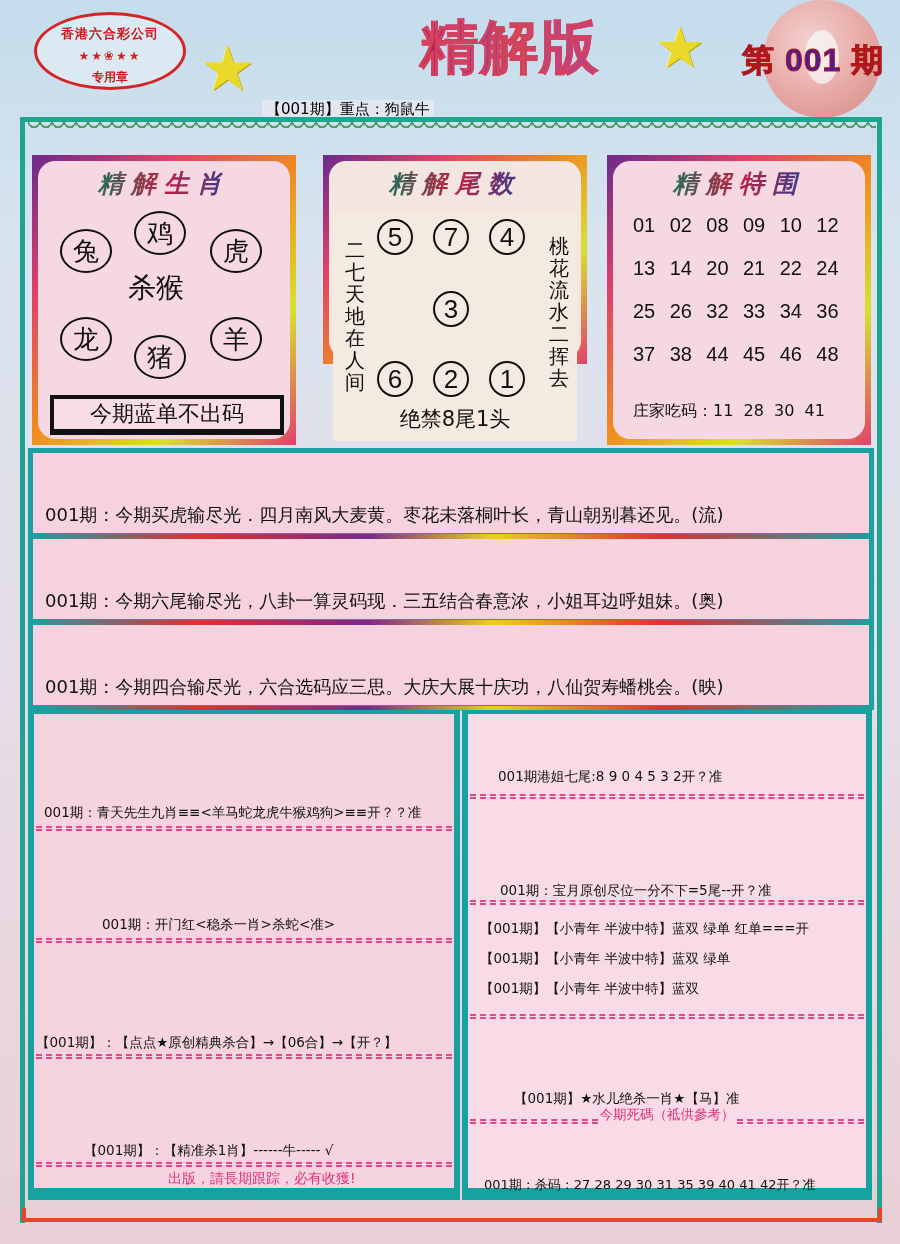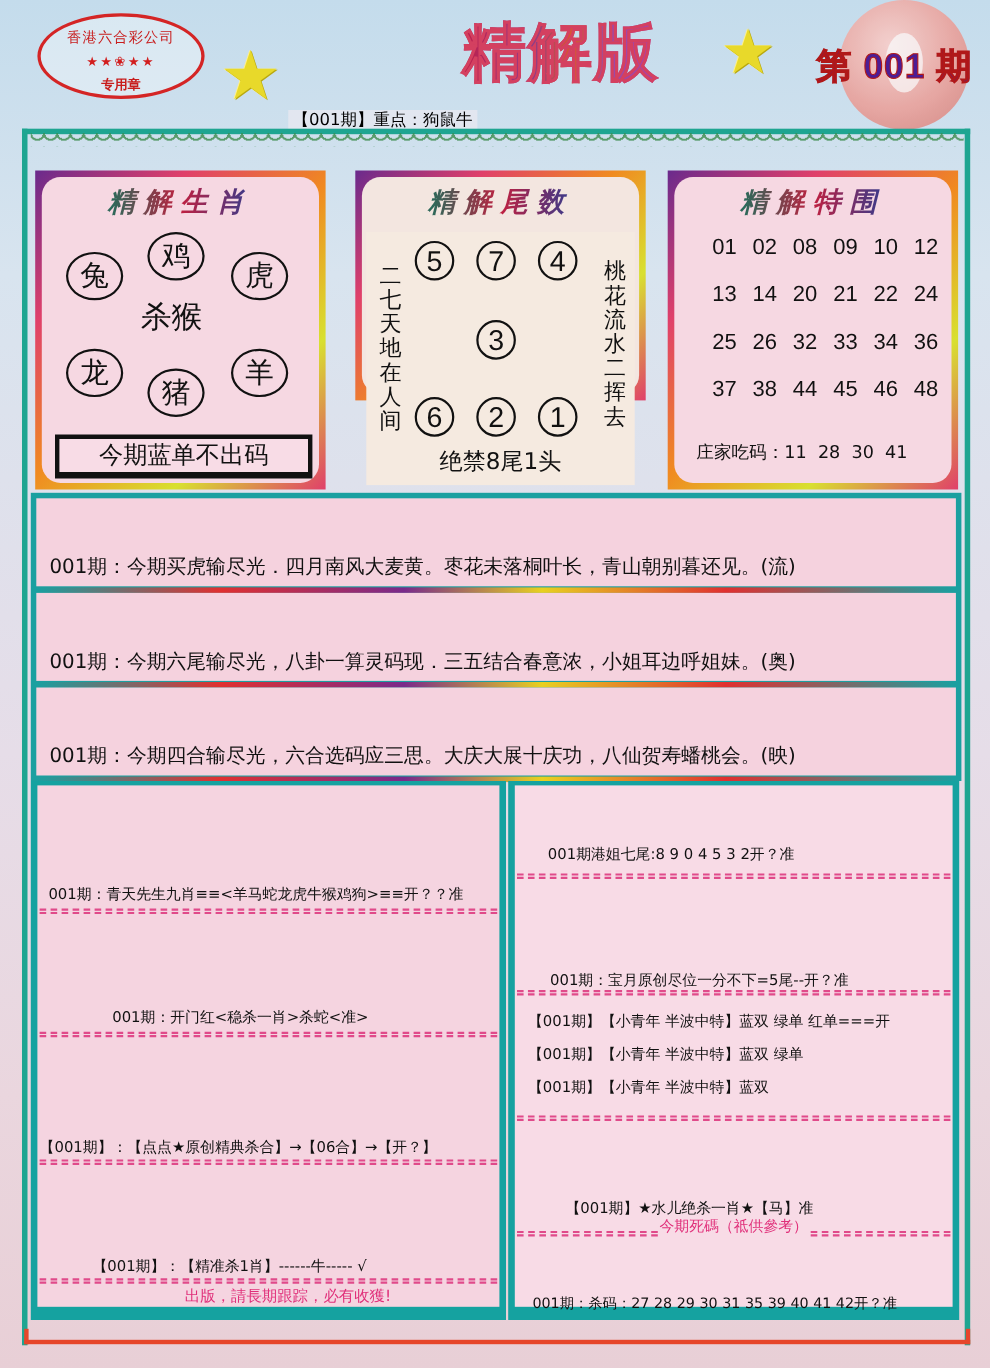--- a/index.html
+++ b/index.html
@@ -13,21 +13,21 @@
   .abs { position: absolute; }
 
   
   .stamp {
     left: 34px; top: 12px; width: 152px; height: 78px;
     border: 3px solid #d42525; border-radius: 50%;
     background: rgba(255,255,255,0.35);
   }
   .stamp-top {
     position: absolute; left: 0; right: 0; top: 10px;
-    text-align: center; color: #c81c1c; font-weight: normal; font-size: 13px;
+    text-align: center; color: #c81c1c; font-weight: bold; font-size: 13px;
     font-family: "DejaVu Serif", serif; letter-spacing: 1px;
   }
   .stamp-stars {
     position: absolute; left: 0; right: 0; top: 34px; text-align: center;
     color: #d21e1e; font-size: 12px; letter-spacing: 2px;
   }
   .stamp-bottom {
     position: absolute; left: 0; right: 0; top: 54px; text-align: center;
     color: #c81c1c; font-size: 12px; font-weight: bold;
   }
@@ -126,21 +126,21 @@
   }
   .t-area {
     position: absolute; left: 4px; top: 50px; width: 244px; height: 230px; background: #f5eae0;
   }
 
   
   .s-grid {
     position: absolute; left: 20px; top: 52px; width: 220px;
     display: grid; grid-template-columns: repeat(6, 1fr); row-gap: 19px;
   }
-  .s-grid span { font-size: 20px; text-align: right; font-family: "Liberation Sans", sans-serif; line-height: 24px; }
+  .s-grid span { font-size: 20px; text-align: left; font-family: "Liberation Sans", sans-serif; line-height: 24px; }
   .s-banker {
     position: absolute; left: 20px; top: 240px; font-size: 16px;
   }
 
   
   .poem-area {
     left: 28px; top: 448px; width: 846px; height: 262px;
     background: #1aa0a0; padding: 5px 5px 0 5px;
   }
   .poem-row {

